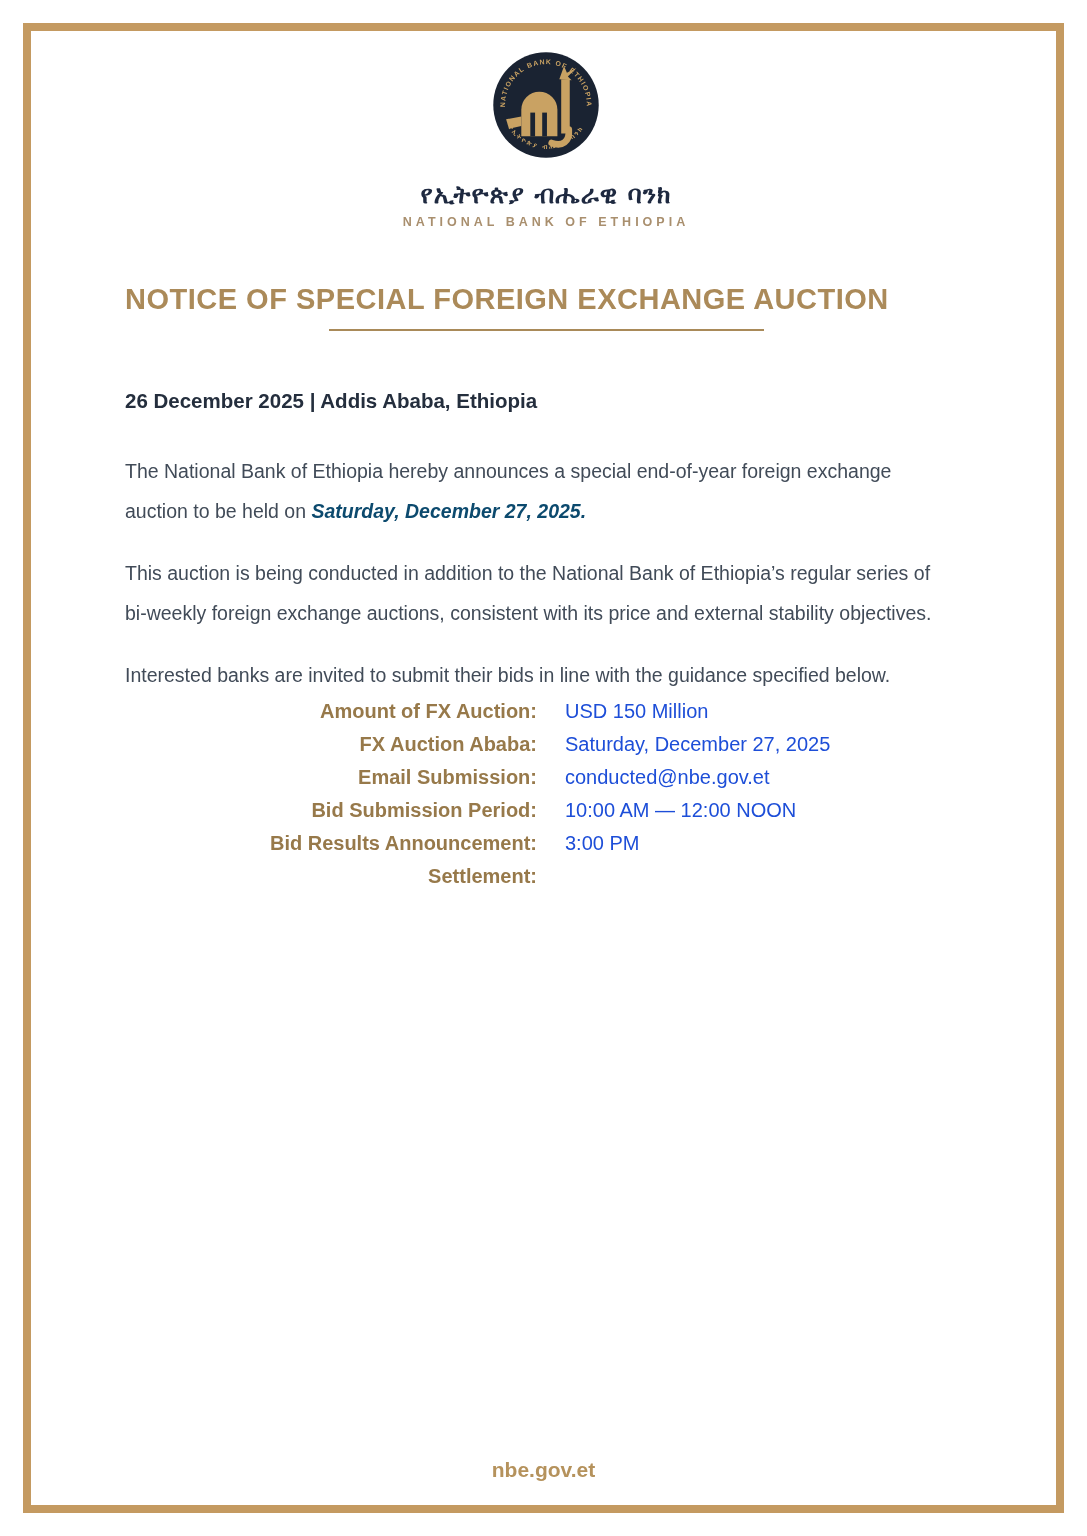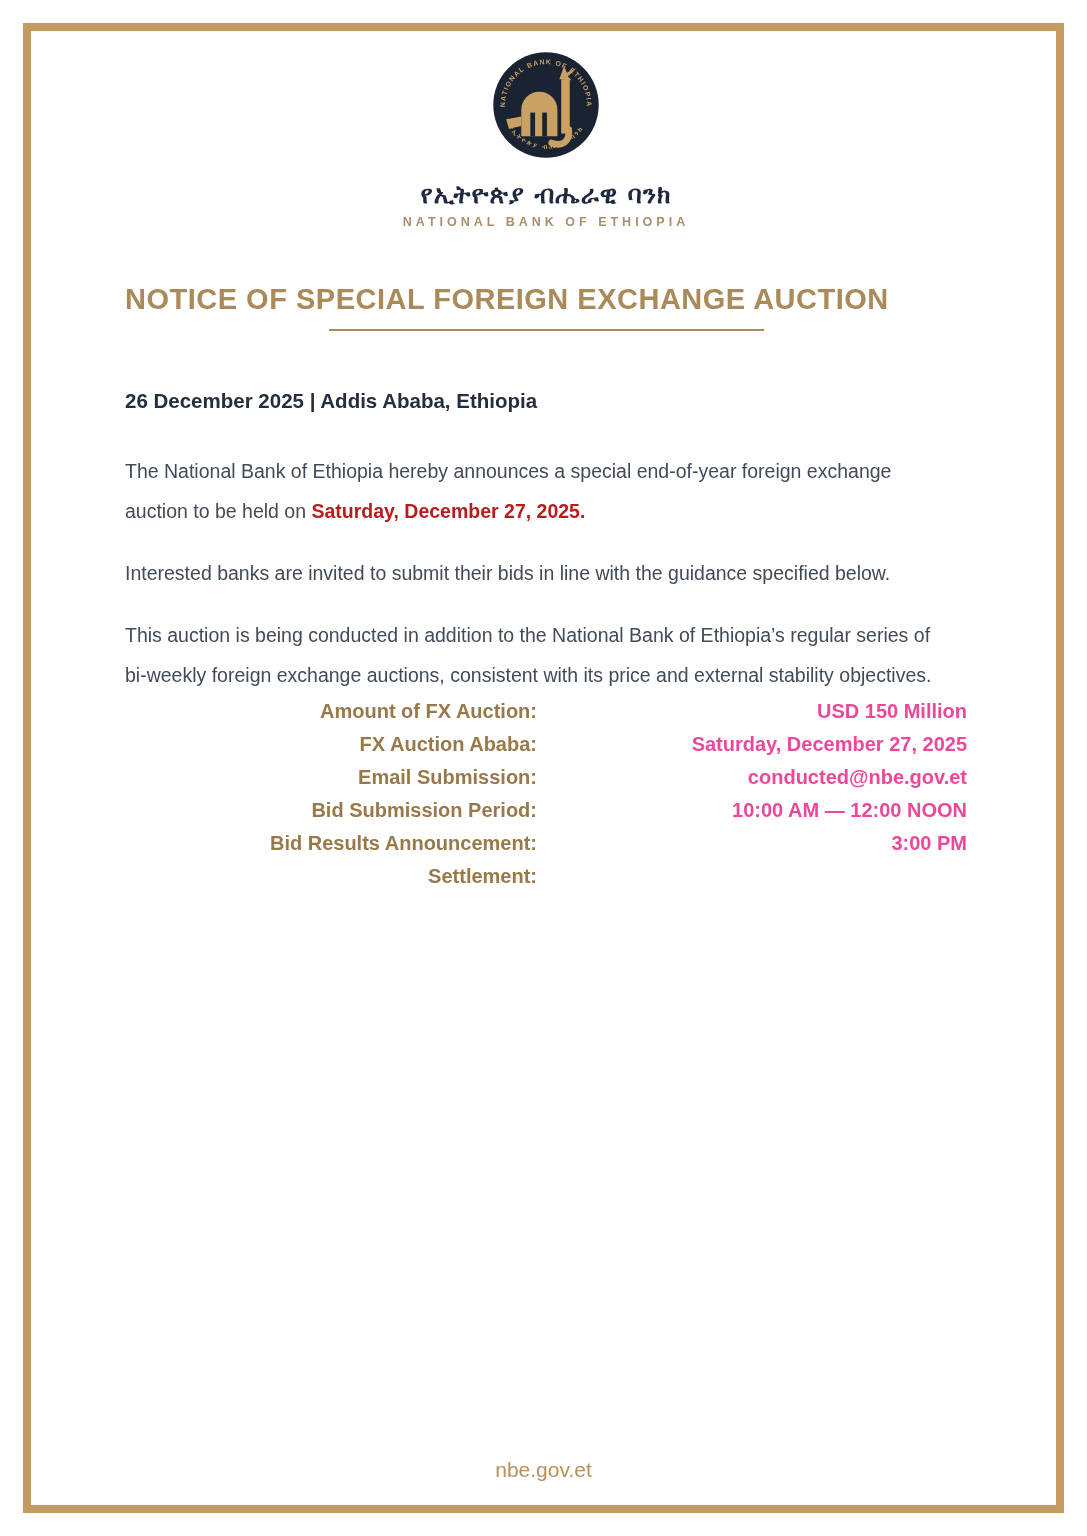--- a/index.html
+++ b/index.html
@@ -52,44 +52,44 @@
     color:#242e3d;
   }
 
   .para {
     margin:38px 0 0;
     max-width:822px;
     font-size:19.5px; line-height:40px; font-weight:400;
     color:#414b58;
   }
   .para + .para { margin-top:22px; }
-  .para strong { font-weight:700; color:#b91c1c; }
+  .para strong { font-weight:700; color:#0c4a6e;font-style:italic; }
 
   .details {
     display:grid;
     grid-template-columns:412px 1fr;
     column-gap:28px;
     line-height:33px;
     font-size:20px;
   }
   .dlabel {
     text-align:right;
     font-weight:700;
     color:#97794a;
   }
   .dvalue {
-    text-align:right;
-    font-weight:700;
-    color:#ec4899;
+    text-align:left;
+    font-weight:400;
+    color:#1d4ed8;
   }
 
   .footer {
     position:absolute; left:0; right:0; bottom:54px;
     text-align:center;
-    font-size:21px; font-weight:400;
+    font-size:21px; font-weight:700;
     color:#b5925c;
   }
 </style>
 </head>
 <body>
 
 <div class="page">
   <div class="frame"></div>
 
   <div class="content">
@@ -121,23 +121,23 @@
       <div class="brand-english">NATIONAL BANK OF ETHIOPIA</div>
     </header>
 
     <h1 class="title">NOTICE OF SPECIAL FOREIGN EXCHANGE AUCTION</h1>
     <div class="title-underline"></div>
 
     <div class="dateline">26 December 2025 | Addis Ababa, Ethiopia</div>
 
     <p class="para"><span>The National Bank of Ethiopia hereby announces a special end-of-year foreign exchange auction to be held on </span><strong>Saturday, December 27, 2025.</strong></p>
 
+    <p class="para">This auction is being conducted in addition to the National Bank of Ethiopia’s regular series of bi-weekly foreign exchange auctions, consistent with its price and external stability objectives.</p>
+
     <p class="para">Interested banks are invited to submit their bids in line with the guidance specified below.</p>
-
-    <p class="para">This auction is being conducted in addition to the National Bank of Ethiopia’s regular series of bi-weekly foreign exchange auctions, consistent with its price and external stability objectives.</p>
 
     <div class="details">
       <div class="dlabel">Amount of FX Auction:</div>
       <div class="dvalue">USD 150 Million</div>
 
       <div class="dlabel">FX Auction Ababa:</div>
       <div class="dvalue">Saturday, December 27, 2025</div>
 
       <div class="dlabel">Email Submission:</div>
       <div class="dvalue">conducted@nbe.gov.et</div>

